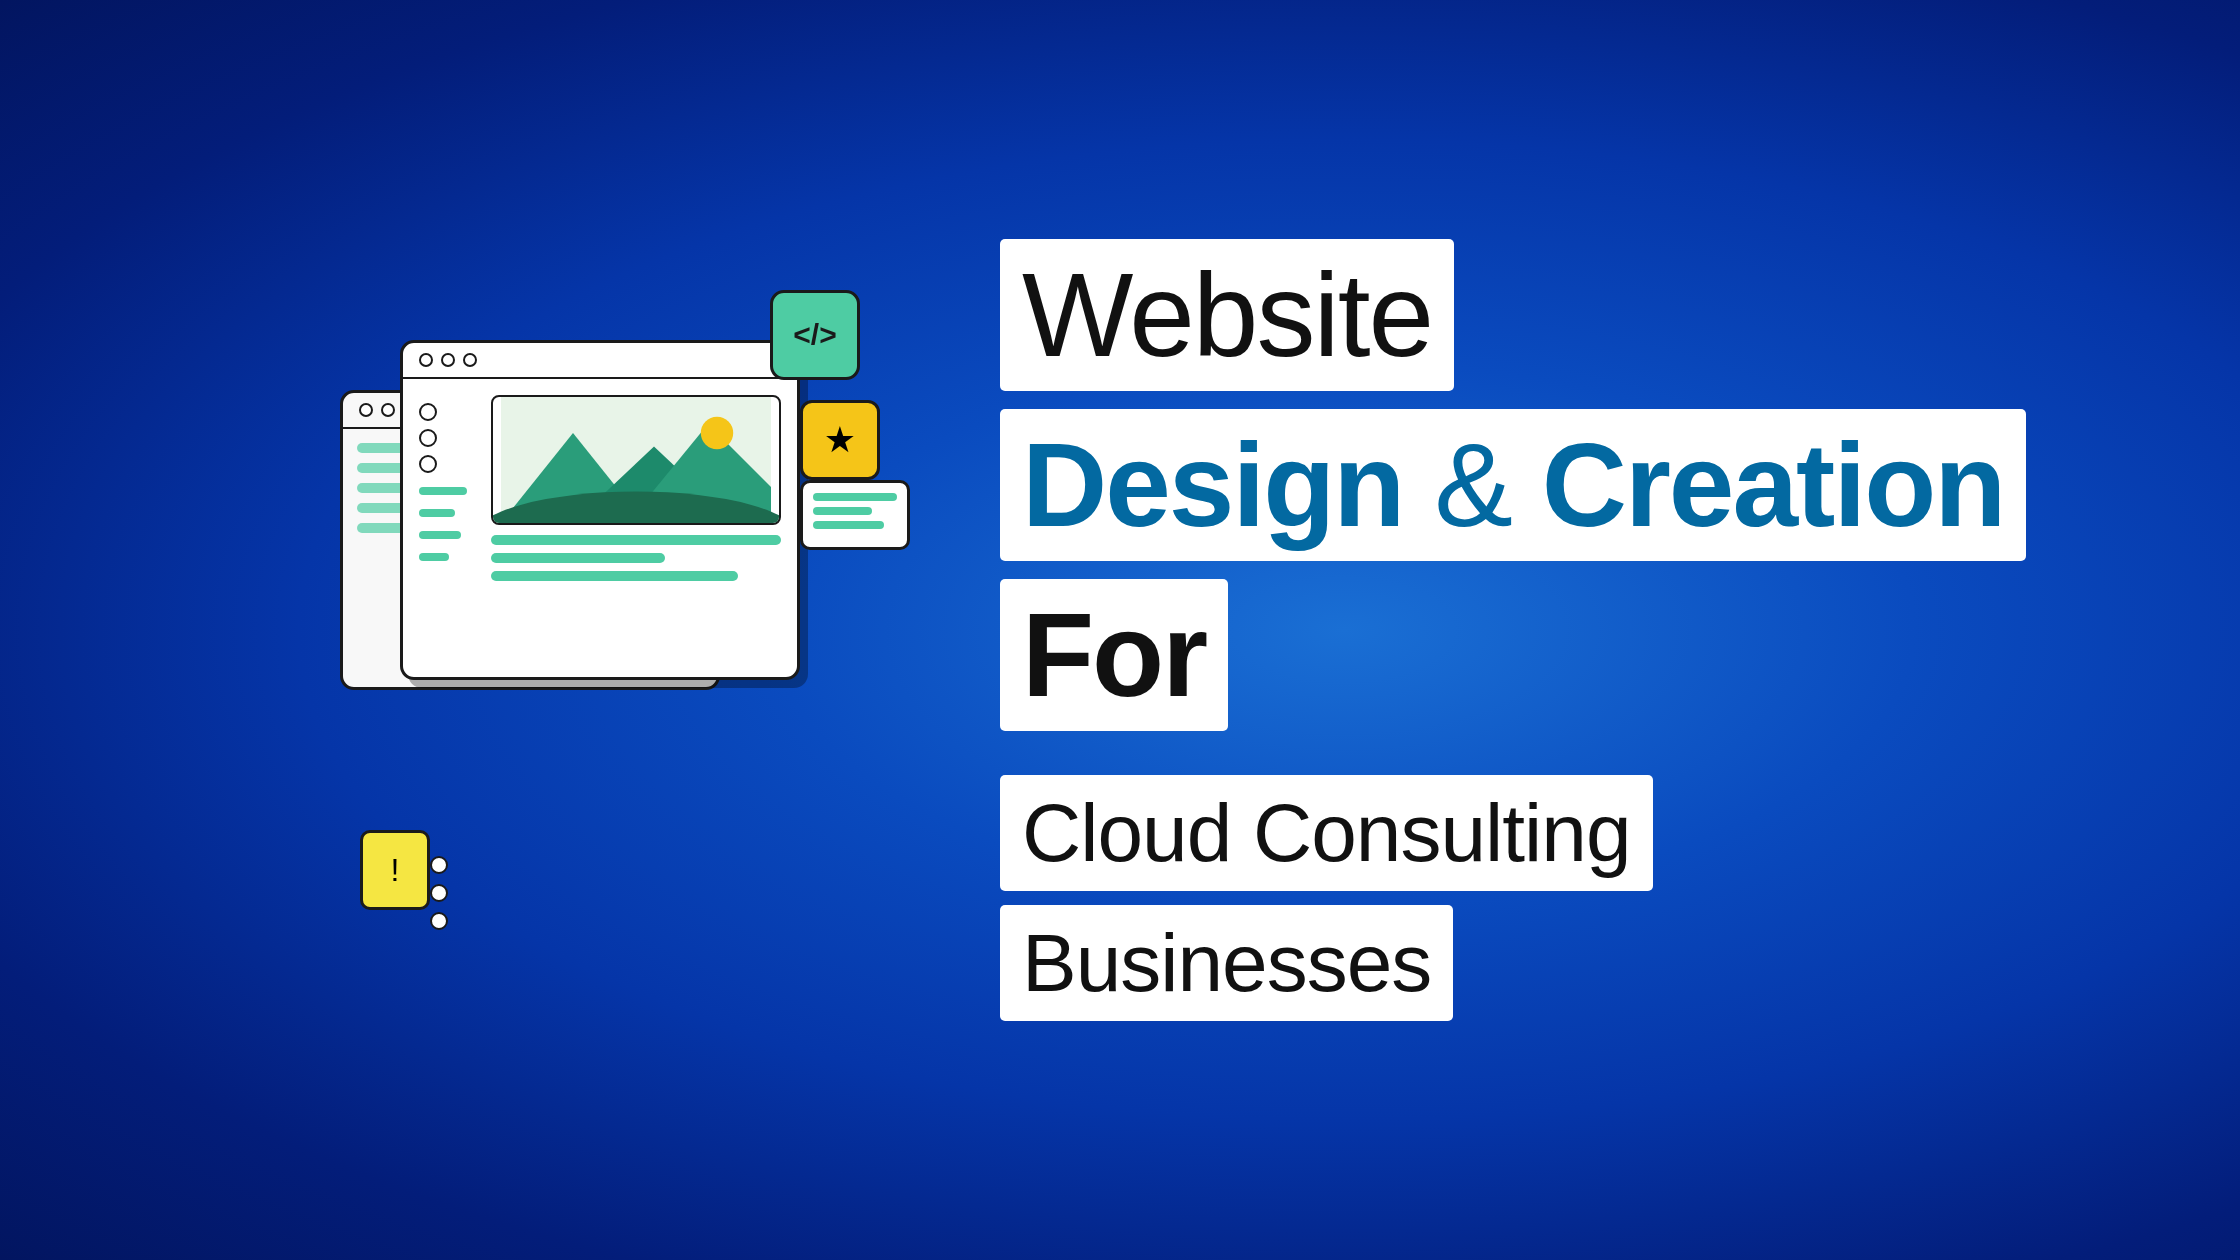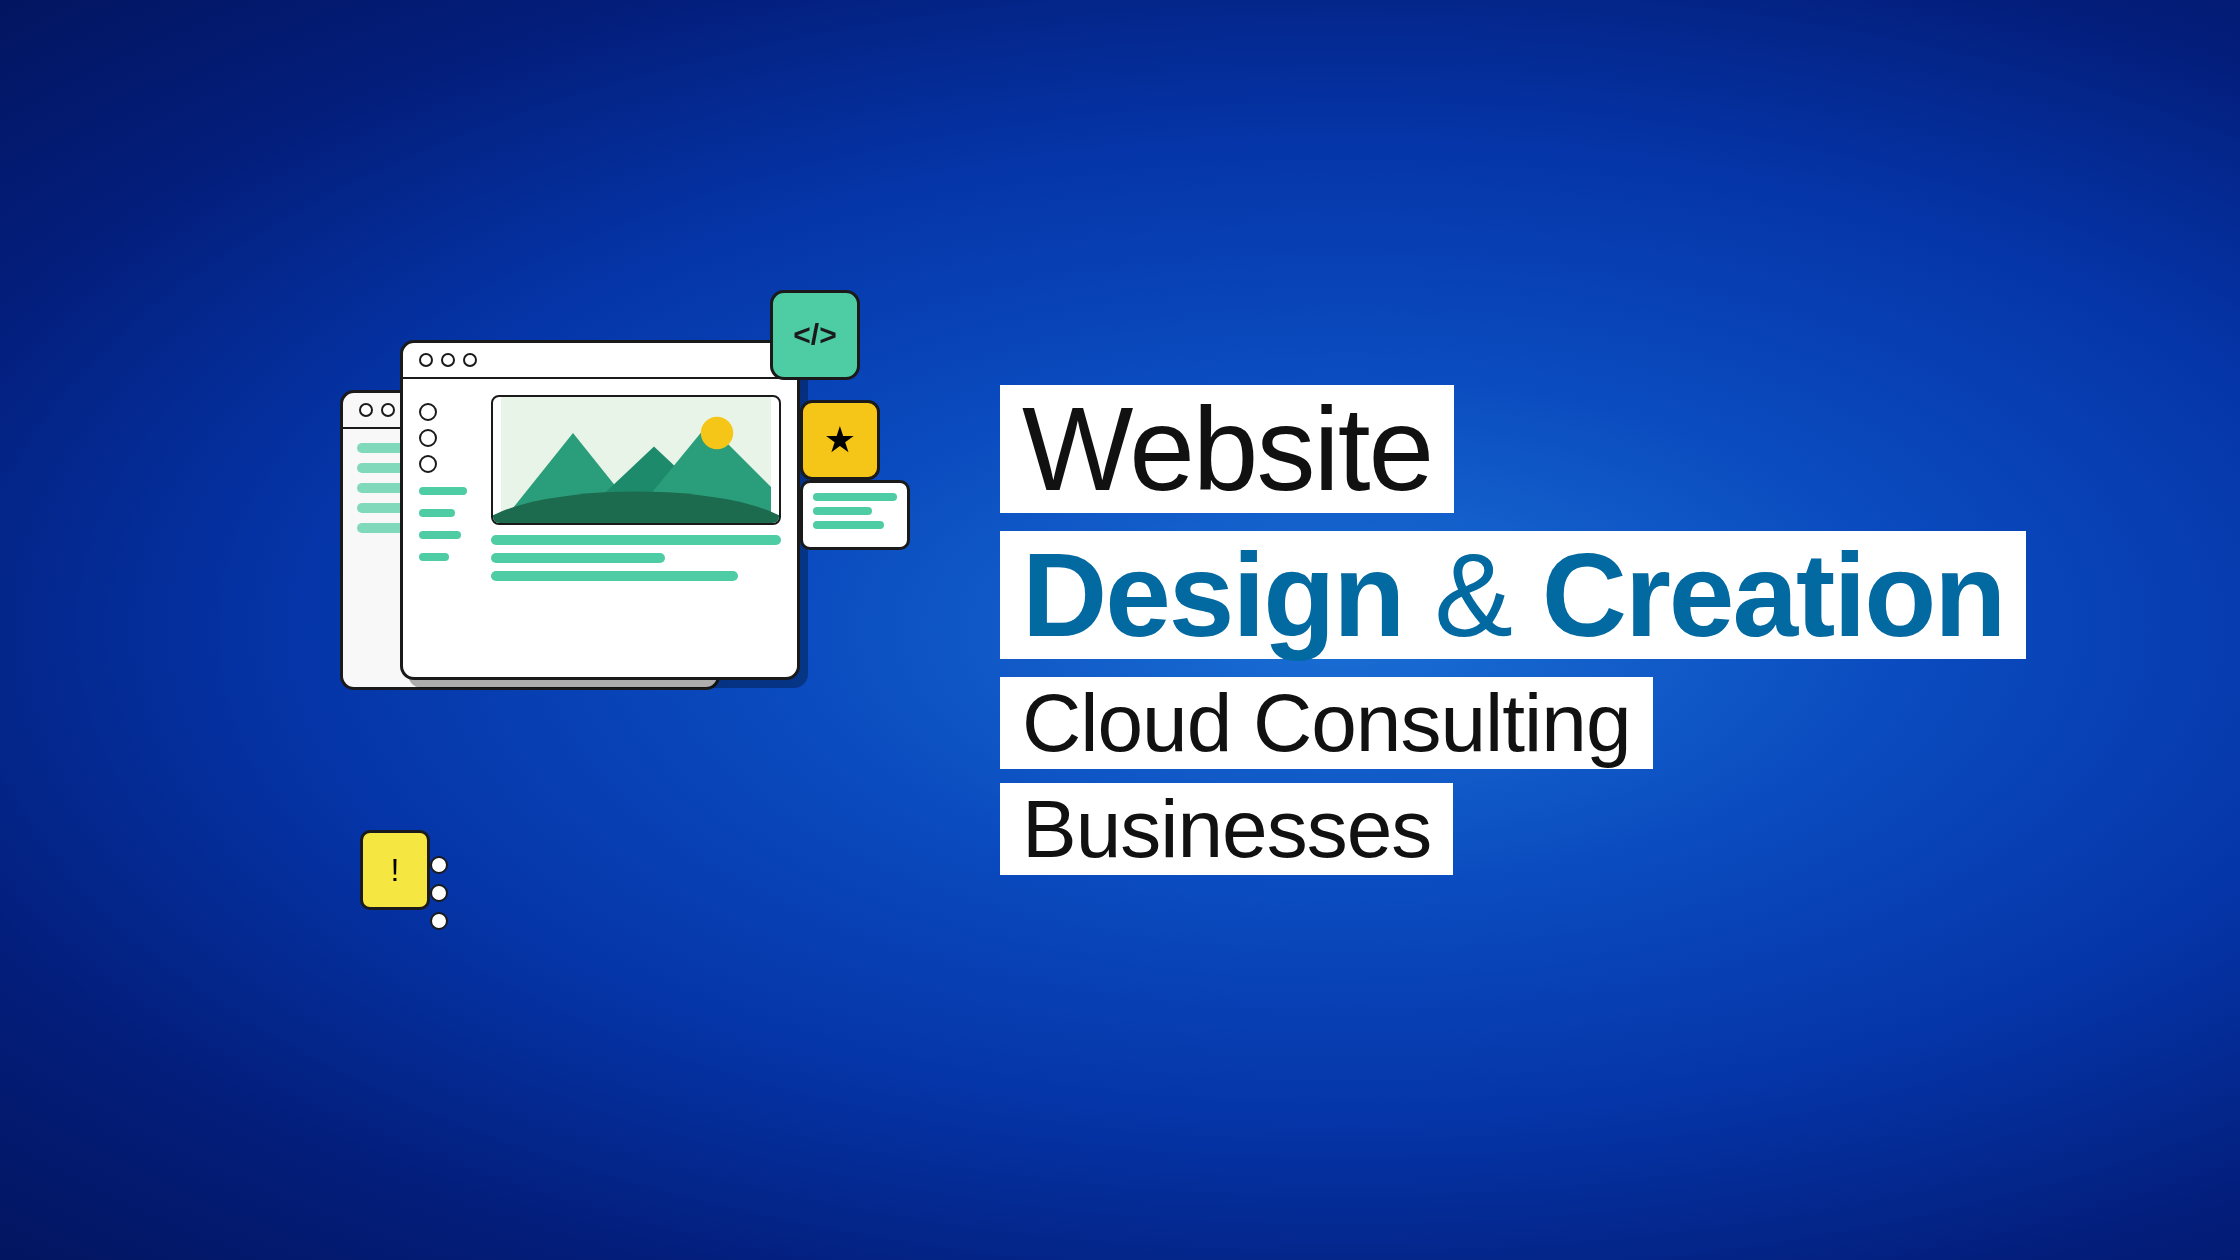--- a/index.html
+++ b/index.html
@@ -284,22 +284,22 @@
     .text-area {
       flex: 1;
       display: flex;
       flex-direction: column;
       gap: 14px;
       max-width: 900px;
     }
 
     .text-highlight {
       background: #ffffff;
-      padding: 5px 22px;
-      border-radius: 0;
+      padding: 17px 22px;
+      border-radius: 5px;
       display: inline-block;
     }
 
     .line-website {
       font-size: 118px;
       font-weight: 400;
       color: #111111;
       letter-spacing: -2px;
       line-height: 1;
     }
@@ -446,20 +446,25 @@
     </div>
 
     <div class="row2">
       <div class="text-highlight">
         <span class="line-design-creation">
           <span>Design</span>&nbsp;<span class="amp">&amp;</span>&nbsp;<span>Creation</span>
         </span>
       </div>
     </div>
 
+    <div class="row3">
+      <div class="text-highlight">
+        <span class="line-for">For</span>
+      </div>
+    </div>
 
     <div class="row4">
       <div class="text-highlight">
         <span class="line-cloud-consulting">Cloud Consulting</span>
       </div>
     </div>
 
     <div>
       <div class="text-highlight">
         <span class="line-businesses">Businesses</span>

